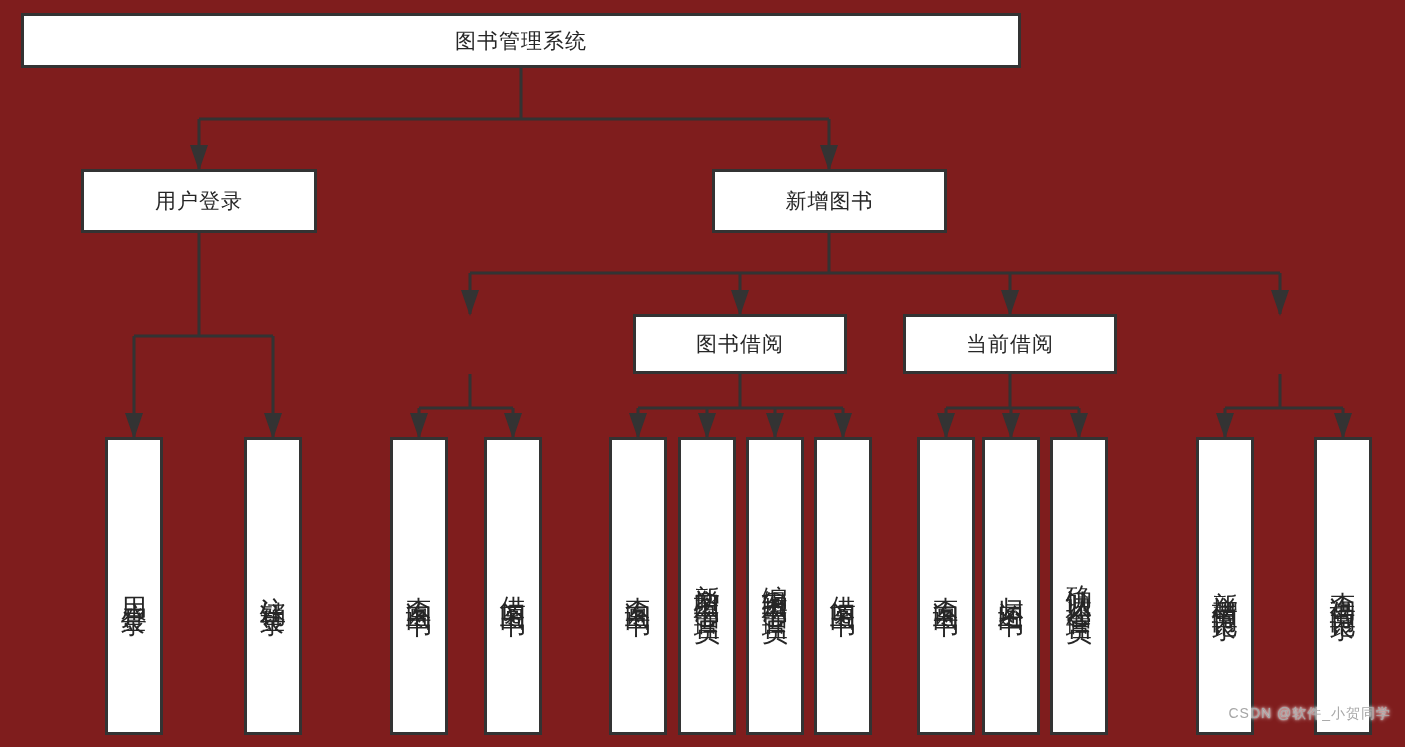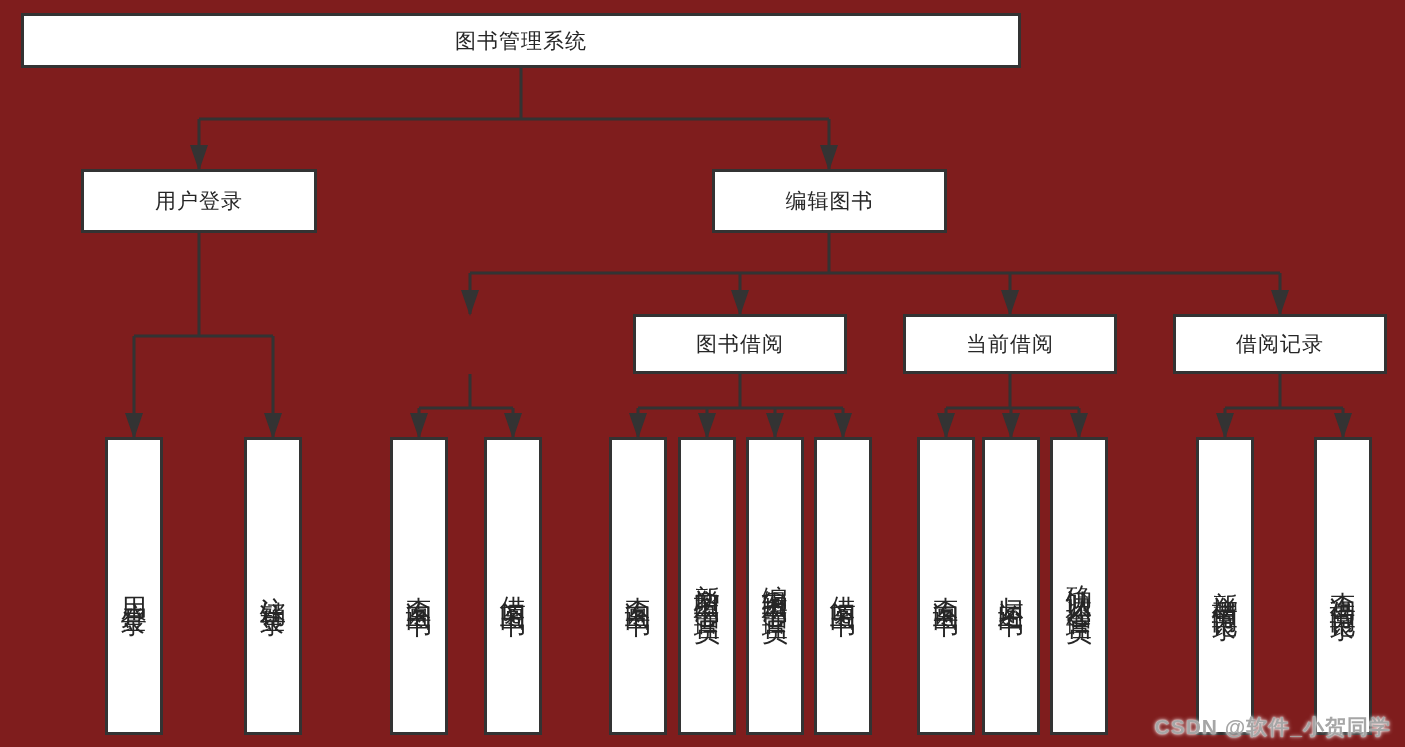--- a/index.html
+++ b/index.html
@@ -27,28 +27,27 @@
   .node.v span{
     writing-mode:vertical-rl;
     text-orientation:mixed;
     font-size:26px;
     letter-spacing:5px;
     line-height:1.1;
     white-space:nowrap;
   }
   .watermark{
     position:absolute;
-    right:14px;bottom:6px;
-    font-size:21px;
+    right:14px;bottom:24px;
+    font-size:14px;
     color:#a6a6a6;
     letter-spacing:1px;
     text-shadow:0 0 2px #ffffff,0 0 4px #ffffff;
     z-index:5;
     white-space:nowrap;
-    font-weight:bold;
   }
 </style>
 </head>
 <body>
 
 <div id="canvas">
 
   <svg id="connectors" viewBox="0 0 1405 747" xmlns="http://www.w3.org/2000/svg">
     <path d="M521 68 V119 M199 119 H829 M199 119 V169 M829 119 V169
          M199 233 V336 M134 336 H273 M134 336 V437 M273 336 V437
@@ -81,31 +80,28 @@
   </svg>
 
   <div class="node h" style="left:21px;top:13px;width:1000px;height:55px">
     <span>图书管理系统</span>
   </div>
 
   <div class="node h" style="left:81px;top:169px;width:236px;height:64px">
     <span>用户登录</span>
   </div>
   <div class="node h" style="left:712px;top:169px;width:235px;height:64px">
-    <span>编辑图书</span>
+    <span>新增图书</span>
   </div>
 
   <div class="node h" style="left:903px;top:314px;width:214px;height:60px">
     <span>当前借阅</span>
   </div>
   <div class="node h" style="left:633px;top:314px;width:214px;height:60px">
     <span>图书借阅</span>
-  </div>
-  <div class="node h" style="left:1173px;top:314px;width:214px;height:60px">
-    <span>借阅记录</span>
   </div>
 
   <div class="node v" style="left:105px;top:437px;width:58px;height:298px">
     <span>用户登录</span>
   </div>
   <div class="node v" style="left:244px;top:437px;width:58px;height:298px">
     <span>注销登录</span>
   </div>
   <div class="node v" style="left:390px;top:437px;width:58px;height:298px">
     <span>查询图书</span>

